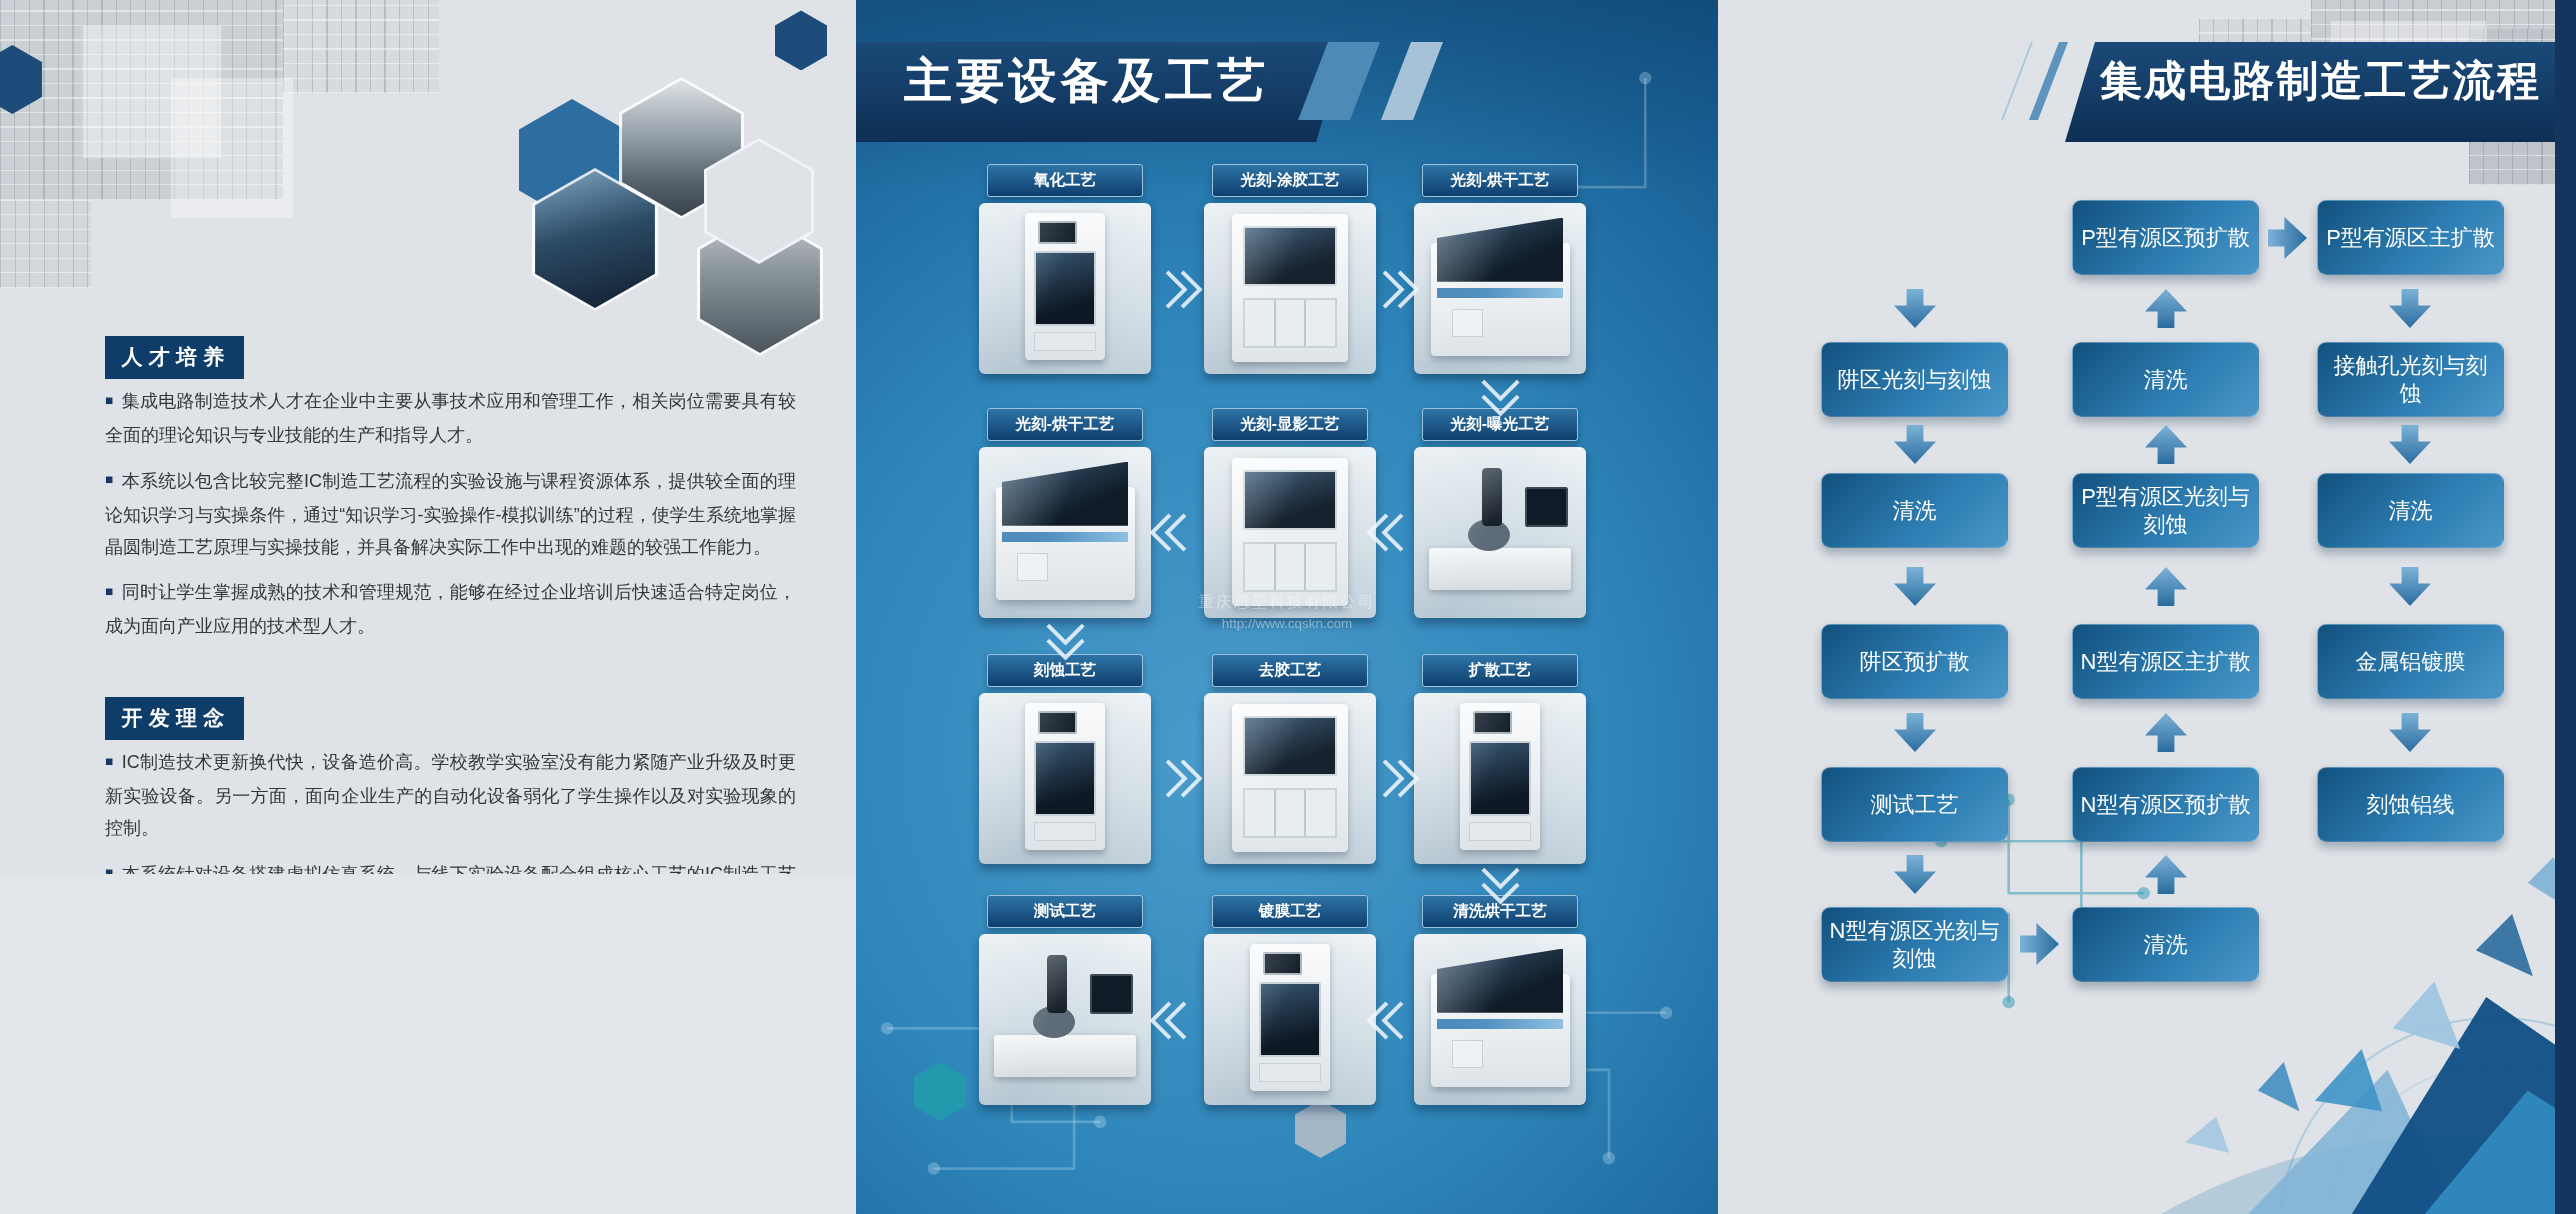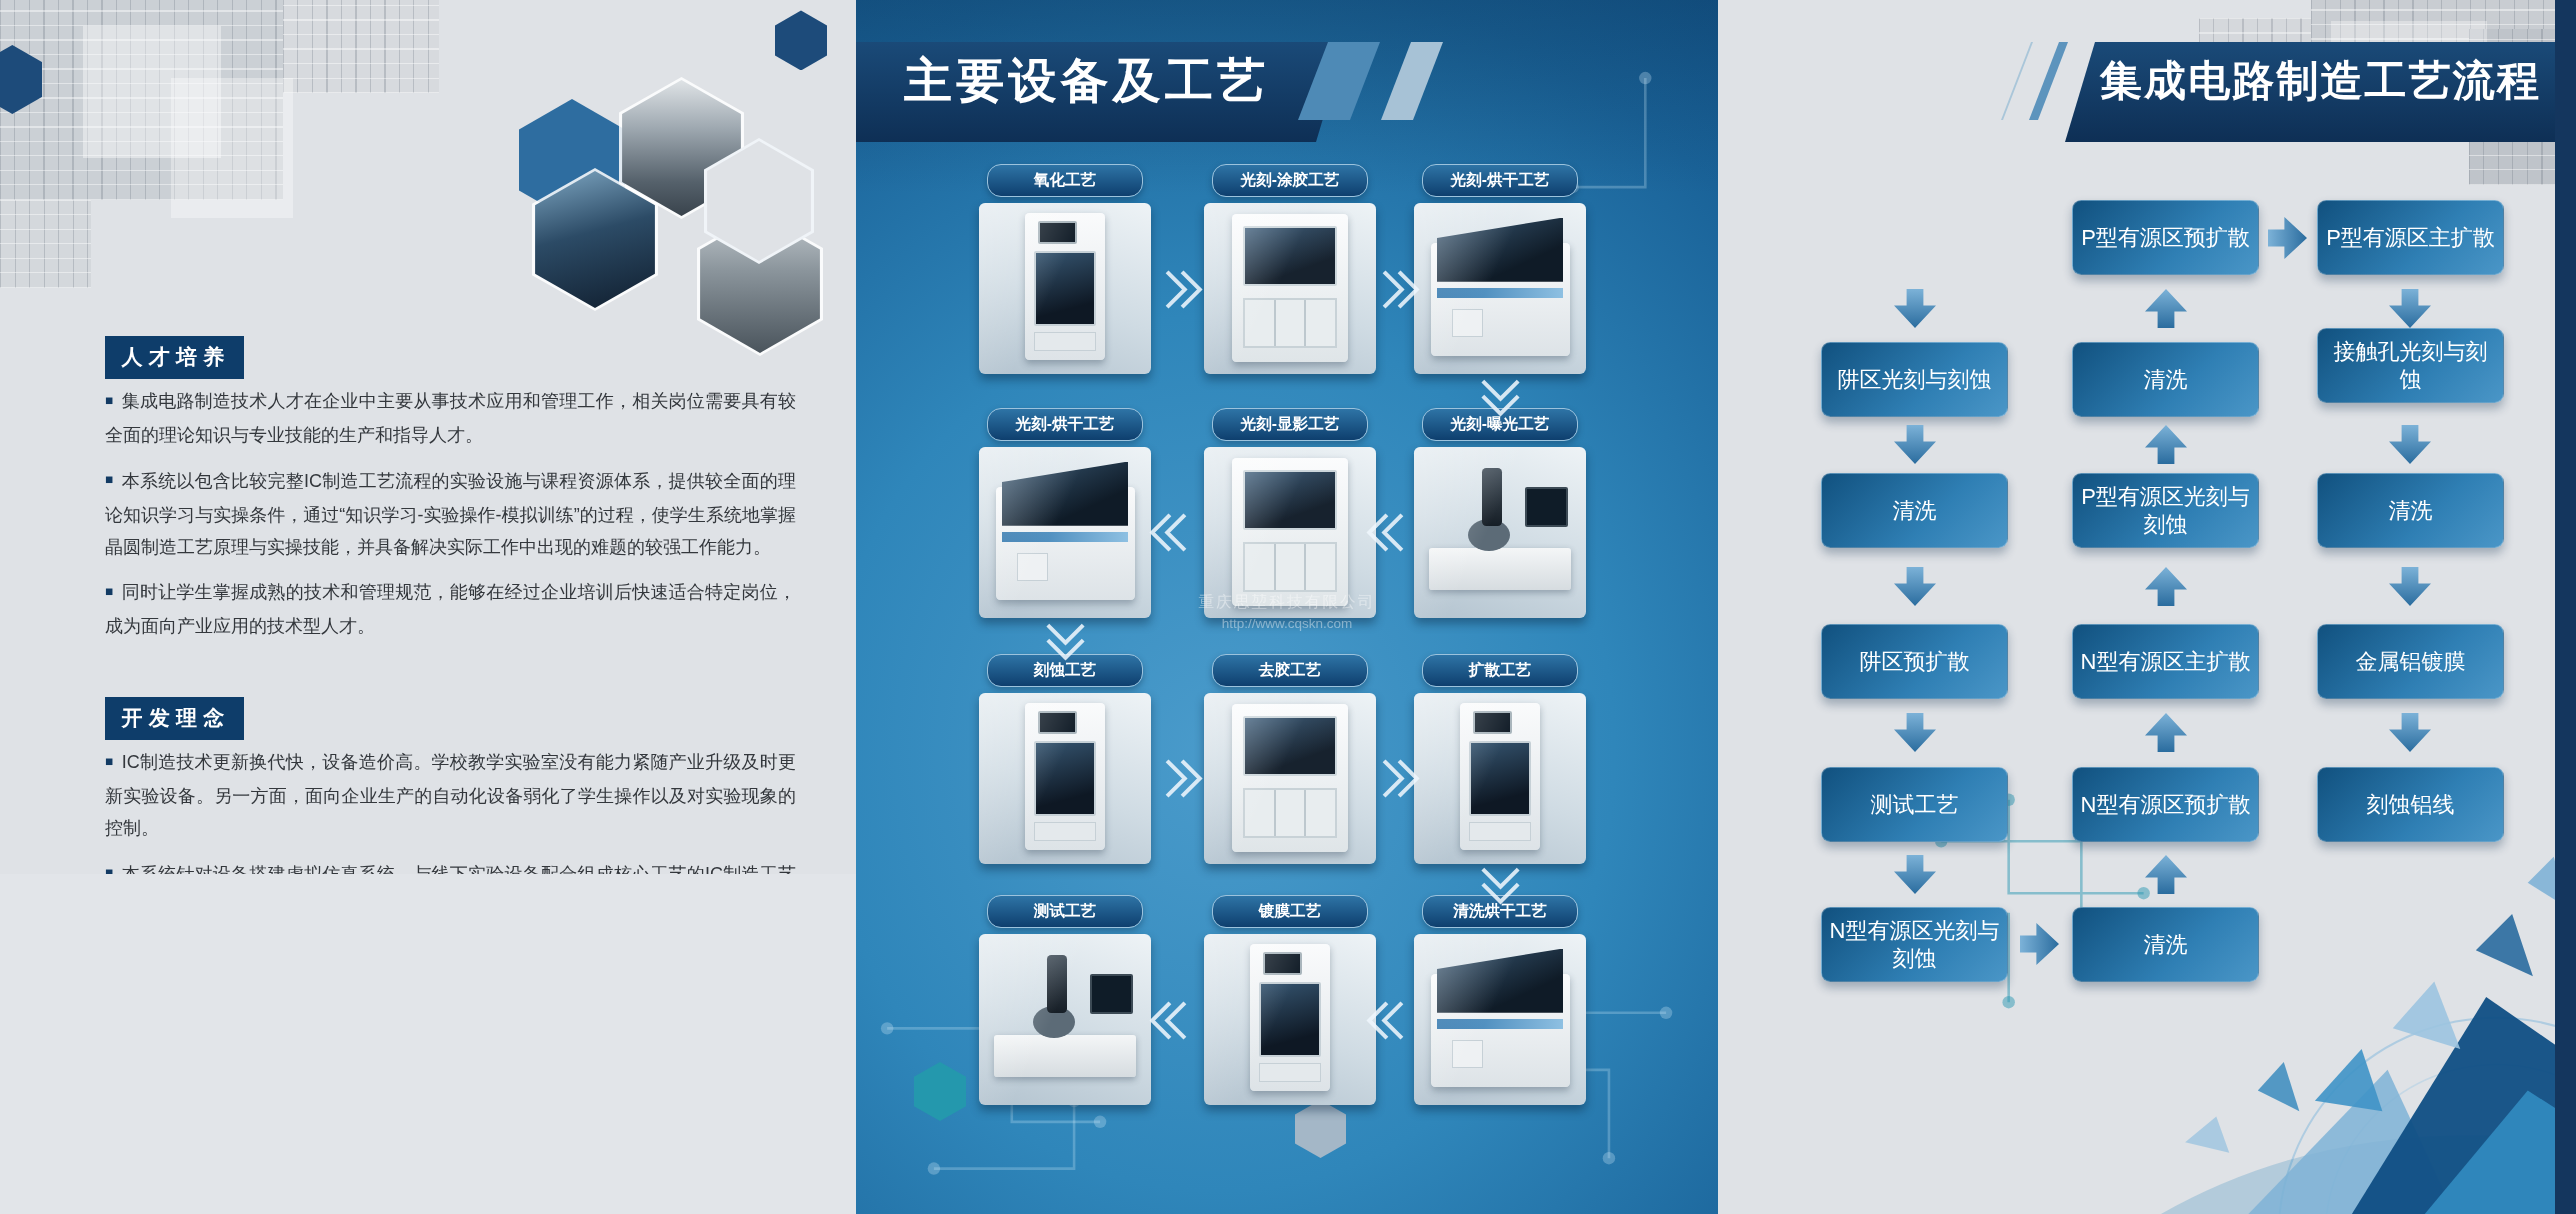--- a/index.html
+++ b/index.html
@@ -43,21 +43,21 @@
 
   
   .ph-wrap{background:rgba(255,255,255,.85);}
   .ph-a{background:linear-gradient(180deg,#dfe3e6 0%,#9fa9b1 35%,#55616b 75%,#39434c 100%);}
   .ph-b{background:linear-gradient(165deg,#7fa8c4 0%,#2c4b66 45%,#101e2e 100%);}
   .ph-c{background:linear-gradient(180deg,#c2c9ce 0%,#8b959c 40%,#4a545c 100%);}
 
   
   #equipment-grid{position:absolute;inset:0;}
   .eq-card{position:absolute;width:172px;}
-  .eq-label{width:156px;height:33px;margin:0 auto;border-radius:14px;
+  .eq-label{width:156px;height:33px;margin:0 auto;border-radius:3px;
             background:linear-gradient(180deg,#2e74a6,#0e3f6e);
             border:1.6px solid #9cc3dd;box-sizing:border-box;
             color:#fff;font-size:15.6px;font-weight:bold;text-align:center;line-height:30px;
             box-shadow:0 3.1px 6.2px rgba(10,40,70,.35);}
   .eq-photo{position:relative;margin-top:5.7px;height:171px;border-radius:6.2px;overflow:hidden;
             background:linear-gradient(200deg,#eef3f6 0%,#cfdbe3 55%,#b3c3cf 100%);
             box-shadow:0 5.2px 9.3px rgba(8,35,60,.4);}
   .eq-photo::after{content:"";position:absolute;inset:0;
             background:linear-gradient(115deg, rgba(255,255,255,.4), rgba(255,255,255,0) 45%);}
   .machine{position:absolute;inset:5.2px;}
@@ -424,21 +424,21 @@
         <div class="fbox" style="left: 103px; top: 624px;">阱区预扩散</div>
         <div class="fbox" style="left: 103px; top: 767px;">测试工艺</div>
         <div class="fbox" style="left: 103px; top: 907px;">N型有源区光刻与刻蚀</div>
         <div class="fbox" style="left: 354px; top: 200px;">P型有源区预扩散</div>
         <div class="fbox" style="left: 354px; top: 342px;">清洗</div>
         <div class="fbox" style="left: 354px; top: 473px;">P型有源区光刻与刻蚀</div>
         <div class="fbox" style="left: 354px; top: 624px;">N型有源区主扩散</div>
         <div class="fbox" style="left: 354px; top: 767px;">N型有源区预扩散</div>
         <div class="fbox" style="left: 354px; top: 907px;">清洗</div>
         <div class="fbox" style="left: 599px; top: 200px;">P型有源区主扩散</div>
-        <div class="fbox" style="left: 599px; top: 328px;">接触孔光刻与刻蚀</div>
+        <div class="fbox" style="left: 599px; top: 342px;">接触孔光刻与刻蚀</div>
         <div class="fbox" style="left: 599px; top: 473px;">清洗</div>
         <div class="fbox" style="left: 599px; top: 624px;">金属铝镀膜</div>
         <div class="fbox" style="left: 599px; top: 767px;">刻蚀铝线</div>
         <div class="farrow fa-down" style="left: 176px; top: 289px;"></div>
         <div class="farrow fa-down" style="left: 176px; top: 425px;"></div>
         <div class="farrow fa-down" style="left: 176px; top: 567px;"></div>
         <div class="farrow fa-down" style="left: 176px; top: 713px;"></div>
         <div class="farrow fa-down" style="left: 176px; top: 855px;"></div>
         <div class="farrow fa-up" style="left: 427px; top: 289px;"></div>
         <div class="farrow fa-up" style="left: 427px; top: 425px;"></div>

